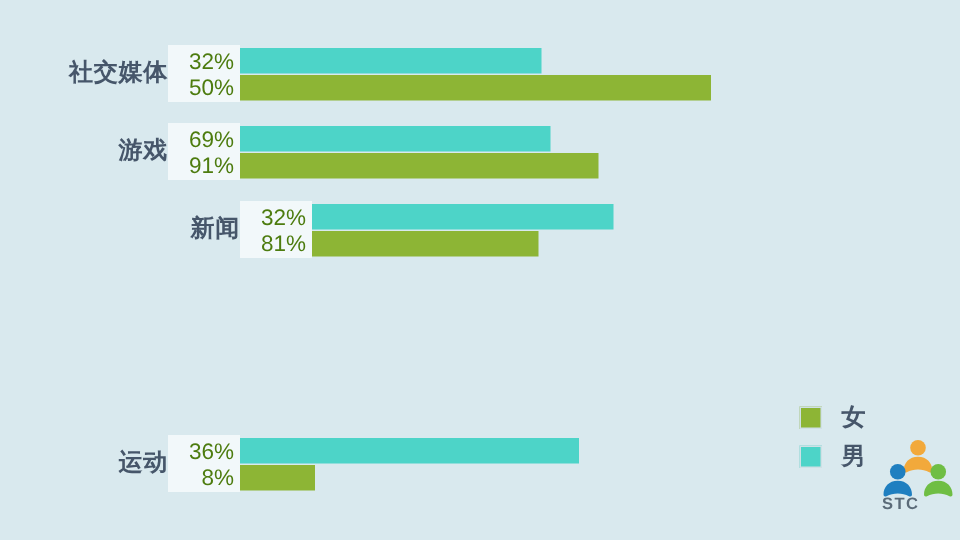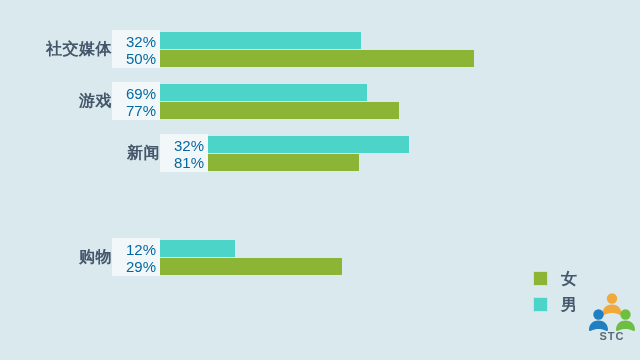--- a/index.html
+++ b/index.html
@@ -52,21 +52,21 @@
     height: 38px;
     background: #f2f8fa;
   }
 
   .pct {
     position: absolute;
     left: 112px;
     width: 44px;
     text-align: right;
     font-size: 15px;
-    color: #0369a1;
+    color: #4d7c0f;
     line-height: 17px;
     letter-spacing: 0px;
   }
   .pct-top { top: 1px; }
   .pct-bot { top: 18px; }
 
   .bar {
     position: absolute;
     left: 160px;
     height: 17px;
@@ -117,21 +117,21 @@
     top: 292px;
     width: 48px;
     height: 58px;
   }
   #logo svg { display: block; }
   #logo-text {
     position: absolute;
     left: 0px;
     top: 38px;
     width: 48px;
-    text-align: center;
+    text-align: left;
     font-size: 11px;
     font-weight: bold;
     color: #5b6b78;
     letter-spacing: 1px;
   }
 </style>
 </head>
 <body>
 
 <div id="chart-area">
@@ -142,44 +142,44 @@
     <div class="pct pct-top">32%</div>
     <div class="pct pct-bot">50%</div>
     <div class="bar bar-male" style="width:201px;"></div>
     <div class="bar bar-female" style="width:314px;"></div>
   </div>
 
   <div class="row-group" style="top:84px;">
     <div class="cat-label">游戏</div>
     <div class="pct-box"></div>
     <div class="pct pct-top">69%</div>
-    <div class="pct pct-bot">77%</div>
+    <div class="pct pct-bot">91%</div>
     <div class="bar bar-male" style="width:207px;"></div>
     <div class="bar bar-female" style="width:239px;"></div>
   </div>
 
   <div class="row-group" style="top:136px;margin-left:48px;">
     <div class="cat-label">新闻</div>
     <div class="pct-box"></div>
     <div class="pct pct-top">32%</div>
     <div class="pct pct-bot">81%</div>
     <div class="bar bar-male" style="width:201px;"></div>
     <div class="bar bar-female" style="width:151px;"></div>
   </div>
 
 
-  <div class="row-group" style="top:240px;">
-    <div class="cat-label">购物</div>
-    <div class="pct-box"></div>
-    <div class="pct pct-top">12%</div>
-    <div class="pct pct-bot">29%</div>
-    <div class="bar bar-male" style="width:75px;"></div>
-    <div class="bar bar-female" style="width:182px;"></div>
-  </div>
-
+
+  <div class="row-group" style="top:292px;">
+    <div class="cat-label">运动</div>
+    <div class="pct-box"></div>
+    <div class="pct pct-top">36%</div>
+    <div class="pct pct-bot">8%</div>
+    <div class="bar bar-male" style="width:226px;"></div>
+    <div class="bar bar-female" style="width:50px;"></div>
+  </div>
 
   <div id="legend">
     <div class="legend-row">
       <span class="legend-swatch" style="background:#8db535;"></span>
       <span class="legend-label">女</span>
     </div>
     <div class="legend-row">
       <span class="legend-swatch" style="background:#4dd4c8;"></span>
       <span class="legend-label">男</span>
     </div>

